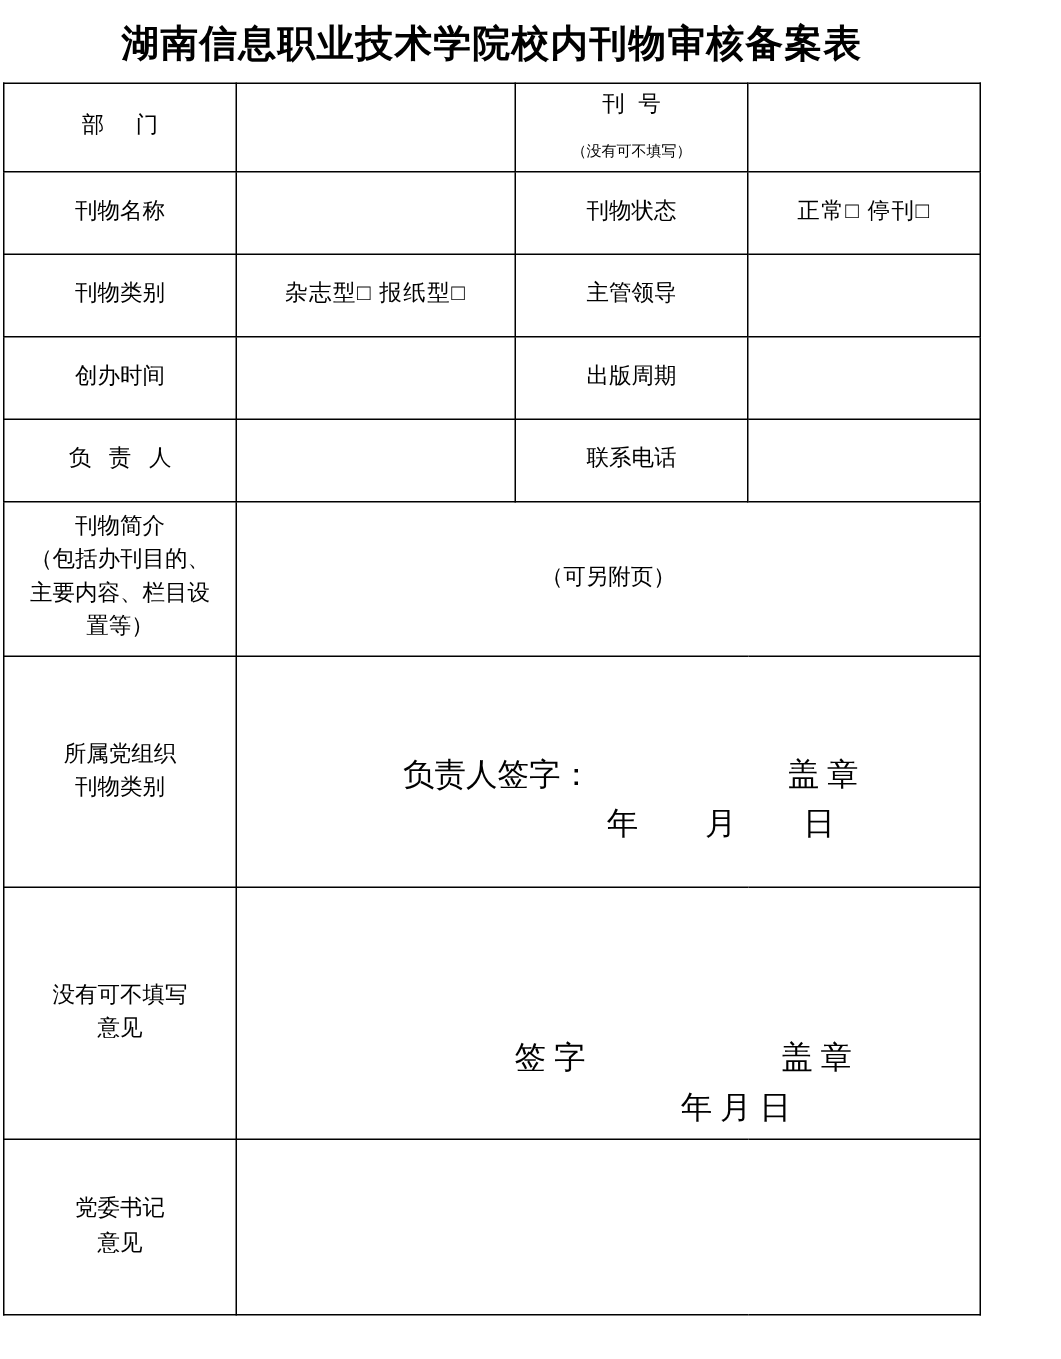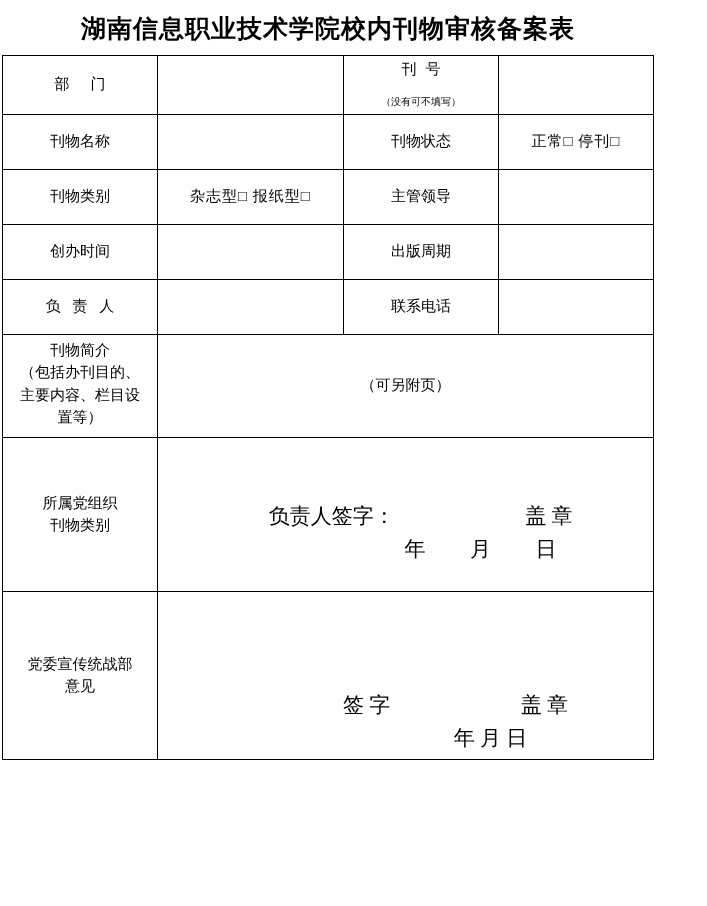--- a/index.html
+++ b/index.html
@@ -187,37 +187,44 @@
               <span>月</span>
               <span class="gap-sm"></span>
               <span>日</span>
             </div>
           </div>
         </td>
       </tr>
 
       <tr>
         <td class="vcenter-label" style="height:128px">
-          <div>党委宣传统战部</div>
+          <div>没有可不填写</div>
           <div>意见</div>
         </td>
         <td colspan="3" class="left-top">
           <div class="sign-area">
             <div class="sig-line" style="margin-top:94px; padding-left:100px;">
               <span>签    字</span>
               <span class="sig-gap-a"></span>
               <span>盖    章</span>
             </div>
             <div class="sig-line" style="padding-left:170px; margin-top:2px;">
               <span>年</span>
               <span class="gap-sm"></span>
               <span>月</span>
               <span class="gap-sm"></span>
               <span>日</span>
             </div>
           </div>
         </td>
       </tr>
 
+      <tr>
+        <td class="vcenter-label" style="height:108px">
+          <div>党委书记</div>
+          <div>意见</div>
+        </td>
+        <td colspan="3" class="left-top"></td>
+      </tr>
     </tbody>
   </table>
 
 </div>
 
 </body></html>

